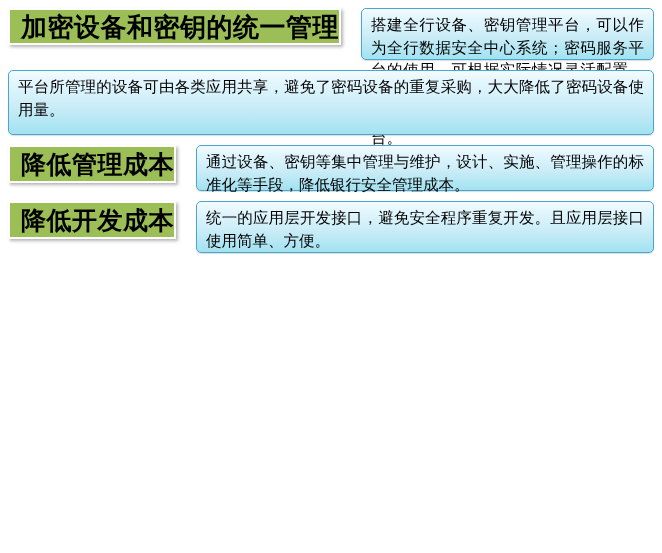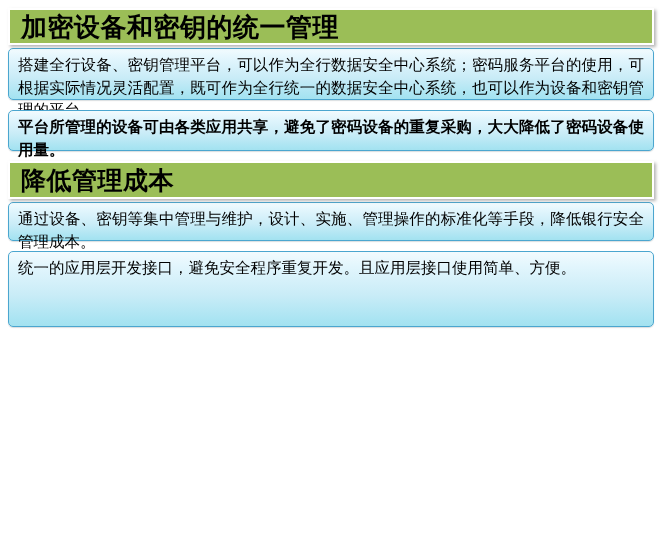--- a/index.html
+++ b/index.html
@@ -19,22 +19,23 @@
     width: 662px;
     height: 553px;
     box-sizing: border-box;
     padding: 0 8px;
     display: flex;
     flex-direction: column;
   }
 
   .section {
     display: flex;
-    flex-direction: column;
+    flex-direction: row;
     flex: 0 0 auto;
+    gap: 20px;
   }
 
   
   .heading {
     position: relative;
     background: #9bbe57;
     border: 2px solid #ffffff;
     box-shadow: 2px 2px 3px rgba(120,120,120,0.55);
     box-sizing: border-box;
     height: 38px;
@@ -71,25 +72,25 @@
     text-align: justify;
     text-justify: inter-ideograph;
   }
 
   
   .sec-0 { margin-top: 8px; }
   .sec-0 .body-box { height: 52px; }
   .sec-1 { margin-top: 9px; }
   .sec-1 .body-box { height: 55px; }
   .sec-2 { margin-top: 10px; }
-  .sec-2 .body-box { height: 41px; font-weight: bold; }
+  .sec-2 .body-box { height: 65px; }
   .sec-3 { margin-top: 10px; justify-content: flex-end; }
-  .sec-3 .body-box { height: 39px; }
+  .sec-3 .body-box { height: 46px; }
   .sec-4 { margin-top: 10px; }
-  .sec-4 .body-box { height: 76px; }
+  .sec-4 .body-box { height: 52px; }
 
   .sec-0 .heading { height: 37px; }
   .sec-0 .heading-text { font-size: 26px; }
 </style>
 </head>
 <body>
 
 <div class="slide">
 
   <div class="section sec-0">
@@ -111,18 +112,21 @@
   <div class="section sec-3">
     <div class="heading">
       <span class="heading-text">降低管理成本</span>
     </div>
     <div class="body-box">
       <p class="body-text">通过设备、密钥等集中管理与维护，设计、实施、管理操作的标准化等手段，降低银行安全管理成本。</p>
     </div>
   </div>
 
   <div class="section sec-4">
+    <div class="heading">
+      <span class="heading-text">降低开发成本</span>
+    </div>
     <div class="body-box">
       <p class="body-text">统一的应用层开发接口，避免安全程序重复开发。且应用层接口使用简单、方便。</p>
     </div>
   </div>
 
 </div>
 
 </body></html>

